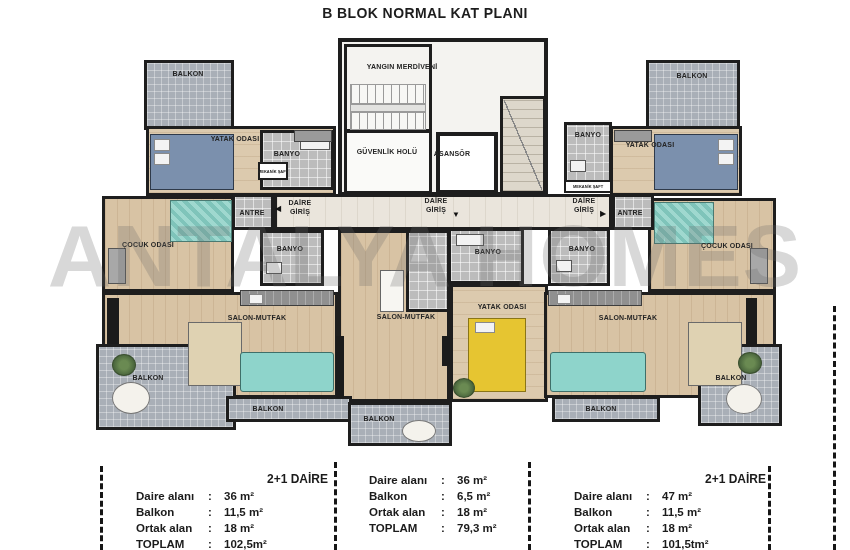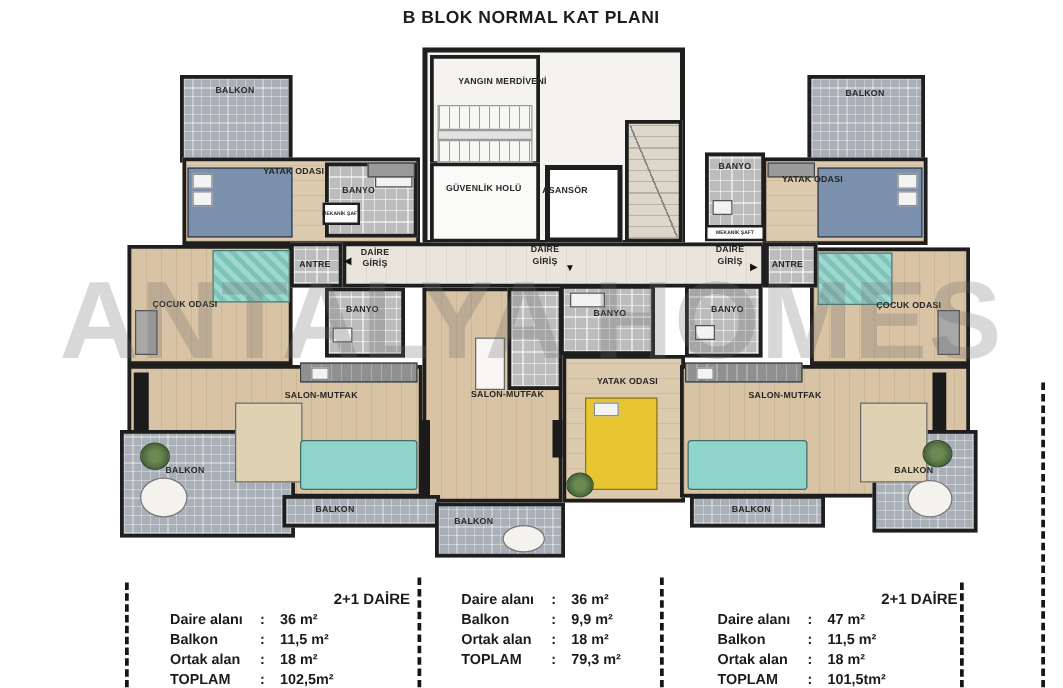--- a/index.html
+++ b/index.html
@@ -220,21 +220,21 @@
 
   <div class="unit" style="left:341px;">
     <div class="r">
         <span class="l">Daire alanı</span>
         <span class="c">:</span>
         <span class="v">36 m²</span>
       </div>
     <div class="r">
         <span class="l">Balkon</span>
         <span class="c">:</span>
-        <span class="v">9,9 m²</span>
+        <span class="v">6,5 m²</span>
       </div>
     <div class="r">
         <span class="l">Ortak alan</span>
         <span class="c">:</span>
         <span class="v">18 m²</span>
       </div>
     <div class="r">
         <span class="l">TOPLAM</span>
         <span class="c">:</span>
         <span class="v">79,3 m²</span>

